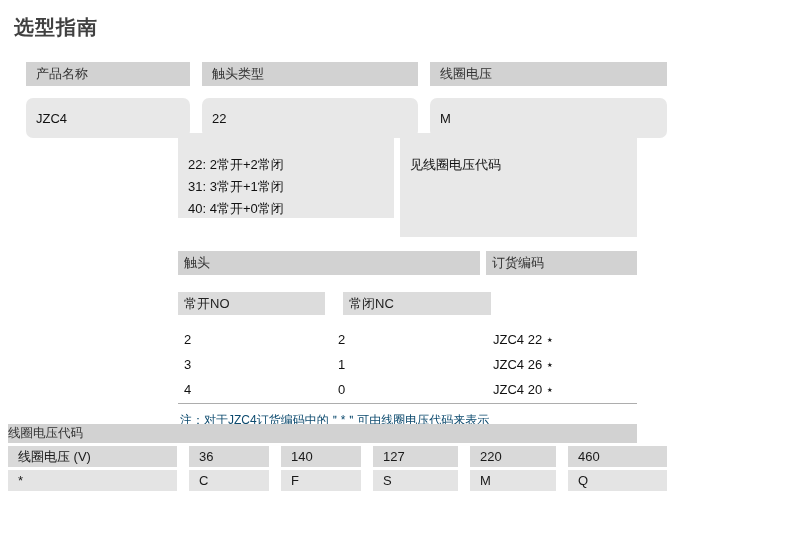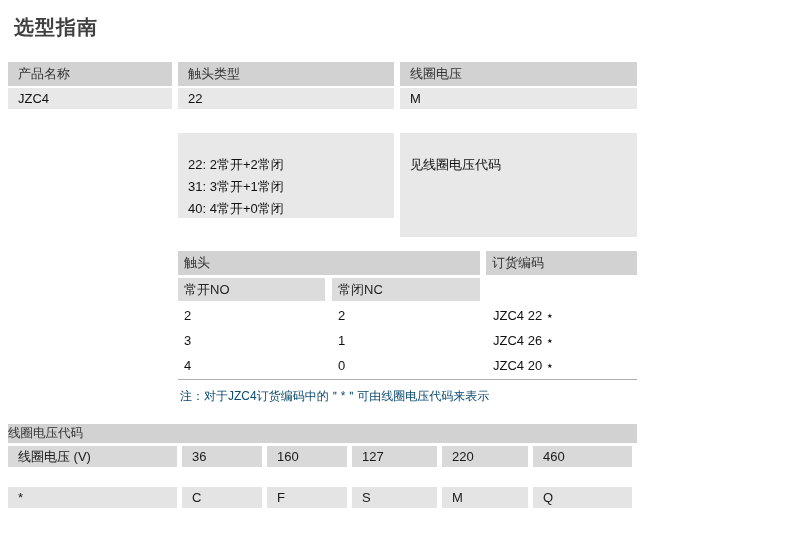--- a/index.html
+++ b/index.html
@@ -20,68 +20,68 @@
   .cell {
     display:flex; align-items:center;
     padding-left:10px; box-sizing:border-box;
     font-size:13px; white-space:nowrap;
   }
   .hdr  { background:#d2d2d2; color:#333333; }
   .val  { background:#e8e8e8; color:#111111; }
 
   
   #selector-table {
-    left:8px; top:62px;
+    left:26px; top:62px;
     display:grid;
     grid-template-columns:164px 216px 237px;
-    column-gap:6px; row-gap:2px;
+    column-gap:6px; row-gap:2px;gap:12px;
   }
   #selector-table .cell { height:24px; }
-  #selector-table .val  { height:21px; }
+  #selector-table .val  { height:40px;border-radius:7px; }
 
   
   .detail-box {
     background:#e8e8e8; box-sizing:border-box;
     padding:21px 10px 0 10px; font-size:13px; color:#111;
   }
   #contact-options-box { left:178px; top:133px; width:216px; height:85px; }
   #coil-note-box       { left:400px; top:133px; width:237px; height:104px; }
   .detail-line { line-height:22px; white-space:nowrap; }
 
   
   #contact-table { left:178px; top:251px; width:459px; }
   .ct-row1 {
     display:grid; grid-template-columns:302px 151px; column-gap:6px;
-    margin-bottom:3px;
+    margin-bottom:17px;
   }
   .ct-row1 .cell { height:24px; padding-left:6px; }
   .ct-row2 {
-    display:grid; grid-template-columns:147px 148px 150px; column-gap:7px;
-    margin-bottom:2px;
+    display:grid; grid-template-columns:147px 148px 150px; column-gap:18px;
+    margin-bottom:12px;
   }
   .ct-row2 .cell { height:23px; padding-left:6px; background:#dcdcdc; color:#222; }
   .ct-row2 .blank { background:transparent; }
   .ct-data {
     display:grid; grid-template-columns:147px 148px 150px; column-gap:7px;
   }
   .ct-data .cell { height:25px; padding-left:6px; background:#ffffff; color:#111; }
   #contact-rule { border:none; border-top:1px solid #adadad; margin:1px 0 0 0; }
   #contact-note { margin-top:8px; padding-left:2px; font-size:12px; color:#0c4a6e; white-space:nowrap; }
 
   
   #voltage-table { left:8px; top:424px; width:629px; }
   #voltage-title {
     height:19px; background:#d2d2d2; color:#333;
     display:flex; align-items:center; 
     font-size:12.5px; margin-bottom:3px; box-sizing:border-box;
   }
   .vt-grid {
     display:grid;
     grid-template-columns:169px 80px 80px 85px 86px 99px;
-    column-gap:5px; margin-bottom:20px;
+    column-gap:12px; margin-bottom:3px;
   }
   .vt-grid .cell { height:21px; }
   .vt-volts .cell { background:#d9d9d9; color:#1a1a1a; }
   .vt-codes .cell { background:#e4e4e4; color:#1a1a1a; }
 </style>
 </head>
 <body>
 
 <div id="page-title" class="abs">选型指南</div>
 
@@ -134,21 +134,21 @@
   <hr id="contact-rule">
   <div id="contact-note">注：对于JZC4订货编码中的＂*＂可由线圈电压代码来表示</div>
 </div>
 
 <div id="voltage-table" class="abs">
   <div id="voltage-title">线圈电压代码</div>
 
   <div class="vt-grid vt-volts">
     <div class="cell">线圈电压  (V)</div>
     <div class="cell">36</div>
-    <div class="cell">160</div>
+    <div class="cell">140</div>
     <div class="cell">127</div>
     <div class="cell">220</div>
     <div class="cell">460</div>
   </div>
 
   <div class="vt-grid vt-codes">
     <div class="cell">*</div>
     <div class="cell">C</div>
     <div class="cell">F</div>
     <div class="cell">S</div>

